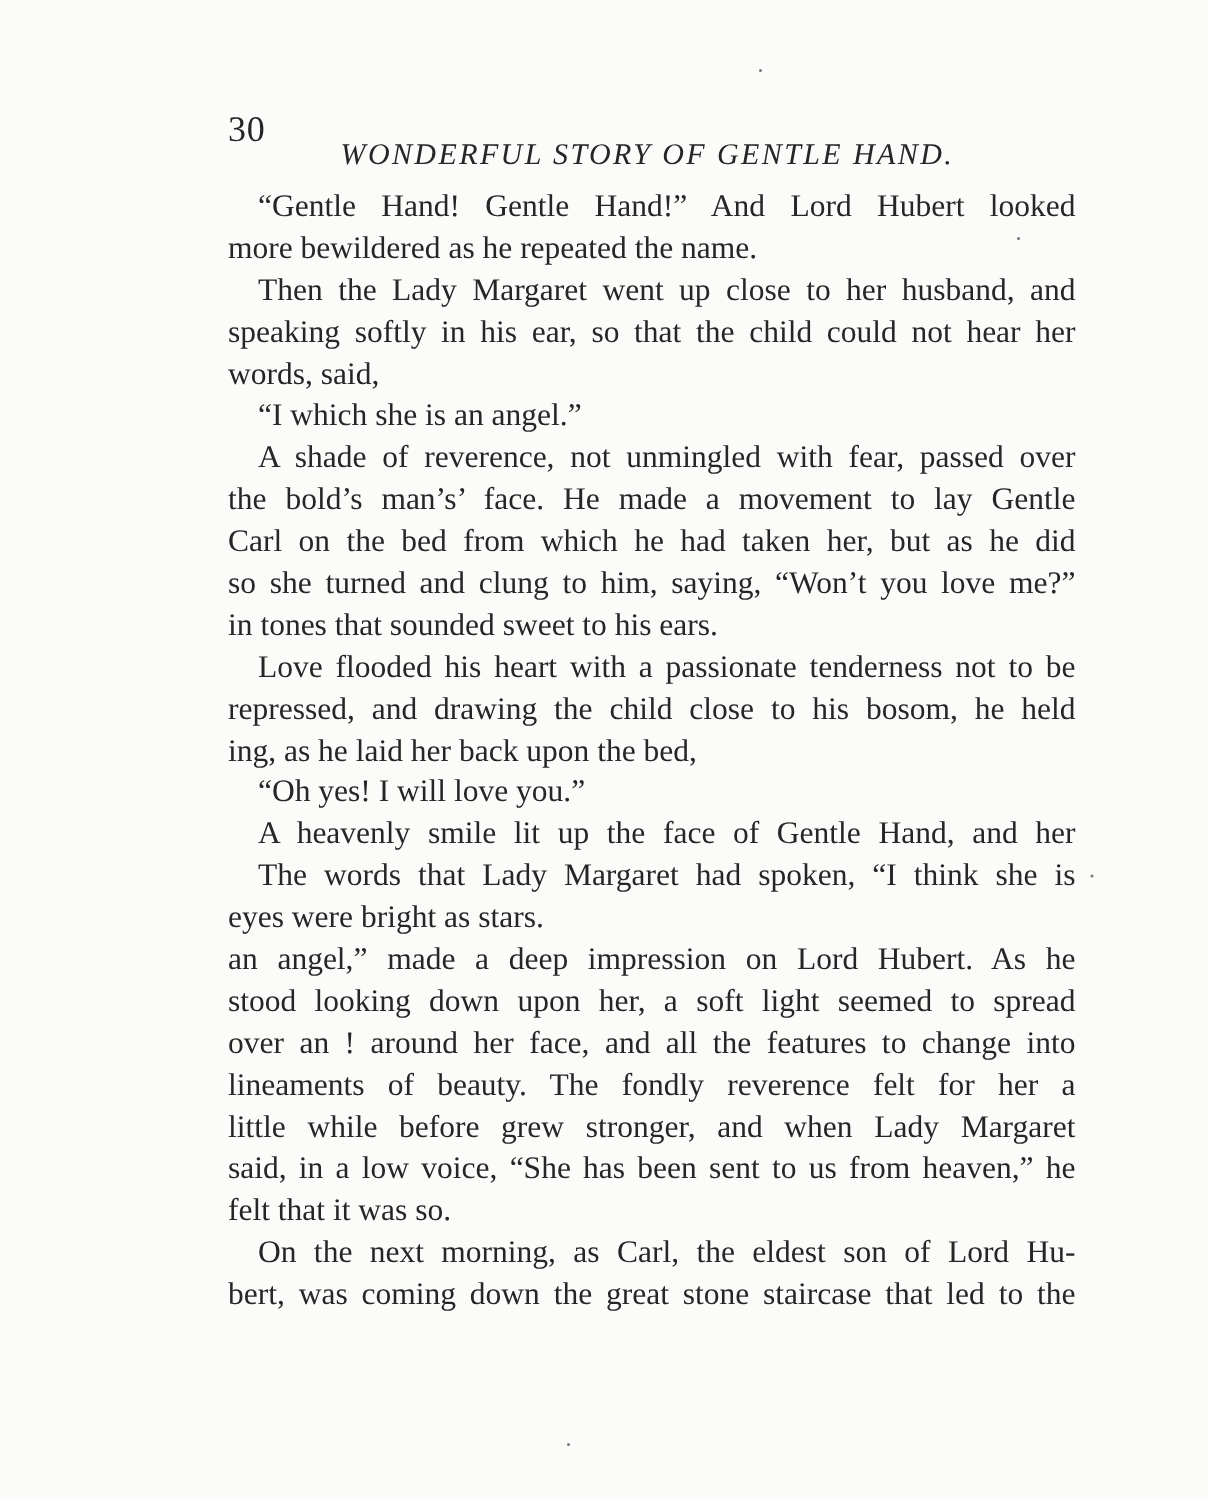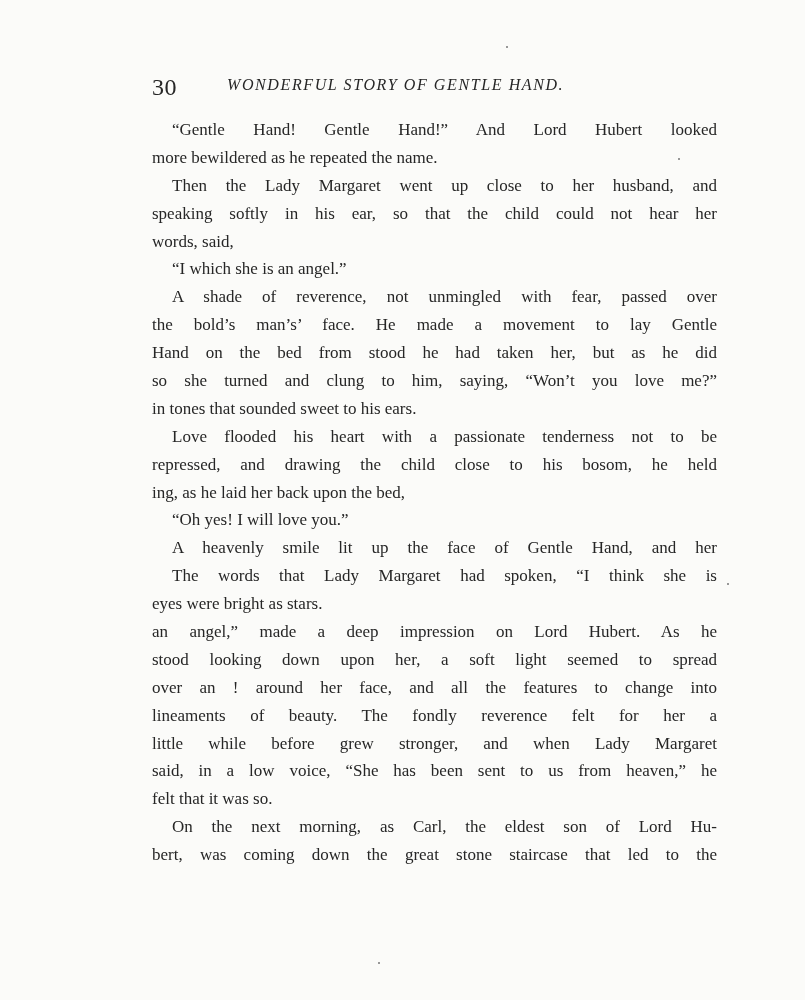--- a/index.html
+++ b/index.html
@@ -12,26 +12,26 @@
       color: #262626;
     }
     .page-header {
       position: absolute; left: 152px; top: 74px; width: 570px; height: 24px;
     }
     .page-number {
       position: absolute; left: 0; top: 0;
       font-size: 24px; letter-spacing: 0.5px;
     }
     .running-title {
-      position: absolute; left: 75px; top: 2px;
-      font-size: 16px; font-style: italic; letter-spacing: 1.6px;
+      position: absolute; left: 75px; top: 18px;
+      font-size: 20px; font-style: italic; letter-spacing: 1.6px;
     }
     .body-text {
-      position: absolute; left: 152px; top: 116px; width: 565px;
-      font-size: 17px; line-height: 27.9px;
+      position: absolute; left: 152px; top: 124px; width: 565px;
+      font-size: 21px; line-height: 27.9px;
     }
     .line {
       display: block; white-space: nowrap;
       text-align: justify; text-align-last: justify;
       height: 27.9px;
     }
     .line.last { text-align-last: left; }
     .line.indent { padding-left: 20px; }
     .speck {
       position: absolute; width: 2px; height: 2px; border-radius: 50%; background: #777;
@@ -47,21 +47,21 @@
 
 <div class="body-text" id="body-text">
     <span class="line indent">“Gentle Hand! Gentle Hand!”  And Lord Hubert looked</span>
     <span class="line last">more bewildered as he repeated the name.</span>
     <span class="line indent">Then the Lady Margaret went up close to her husband, and</span>
     <span class="line">speaking softly in his ear, so that the child could not hear her</span>
     <span class="line last">words, said,</span>
     <span class="line indent last">“I which she is an angel.”</span>
     <span class="line indent">A shade of reverence, not unmingled with fear, passed over</span>
     <span class="line">the bold’s man’s’ face.  He made a movement to lay Gentle</span>
-    <span class="line">Hand on the bed from stood he had taken her, but as he did</span>
+    <span class="line">Carl on the bed from which he had taken her, but as he did</span>
     <span class="line">so she turned and clung to him, saying, “Won’t you love me?”</span>
     <span class="line last">in tones that sounded sweet to his ears.</span>
     <span class="line indent">Love flooded his heart with a passionate tenderness not to be</span>
     <span class="line">repressed, and drawing the child close to his bosom, he held</span>
     <span class="line last">ing, as he laid her back upon the bed,</span>
     <span class="line indent last">“Oh yes! I will love you.”</span>
     <span class="line indent">A heavenly smile lit up the face of Gentle Hand, and her</span>
     <span class="line indent">The words that Lady Margaret had spoken, “I think she is</span>
     <span class="line last">eyes were bright as stars.</span>
     <span class="line">an angel,” made a deep impression on Lord Hubert.  As he</span>

